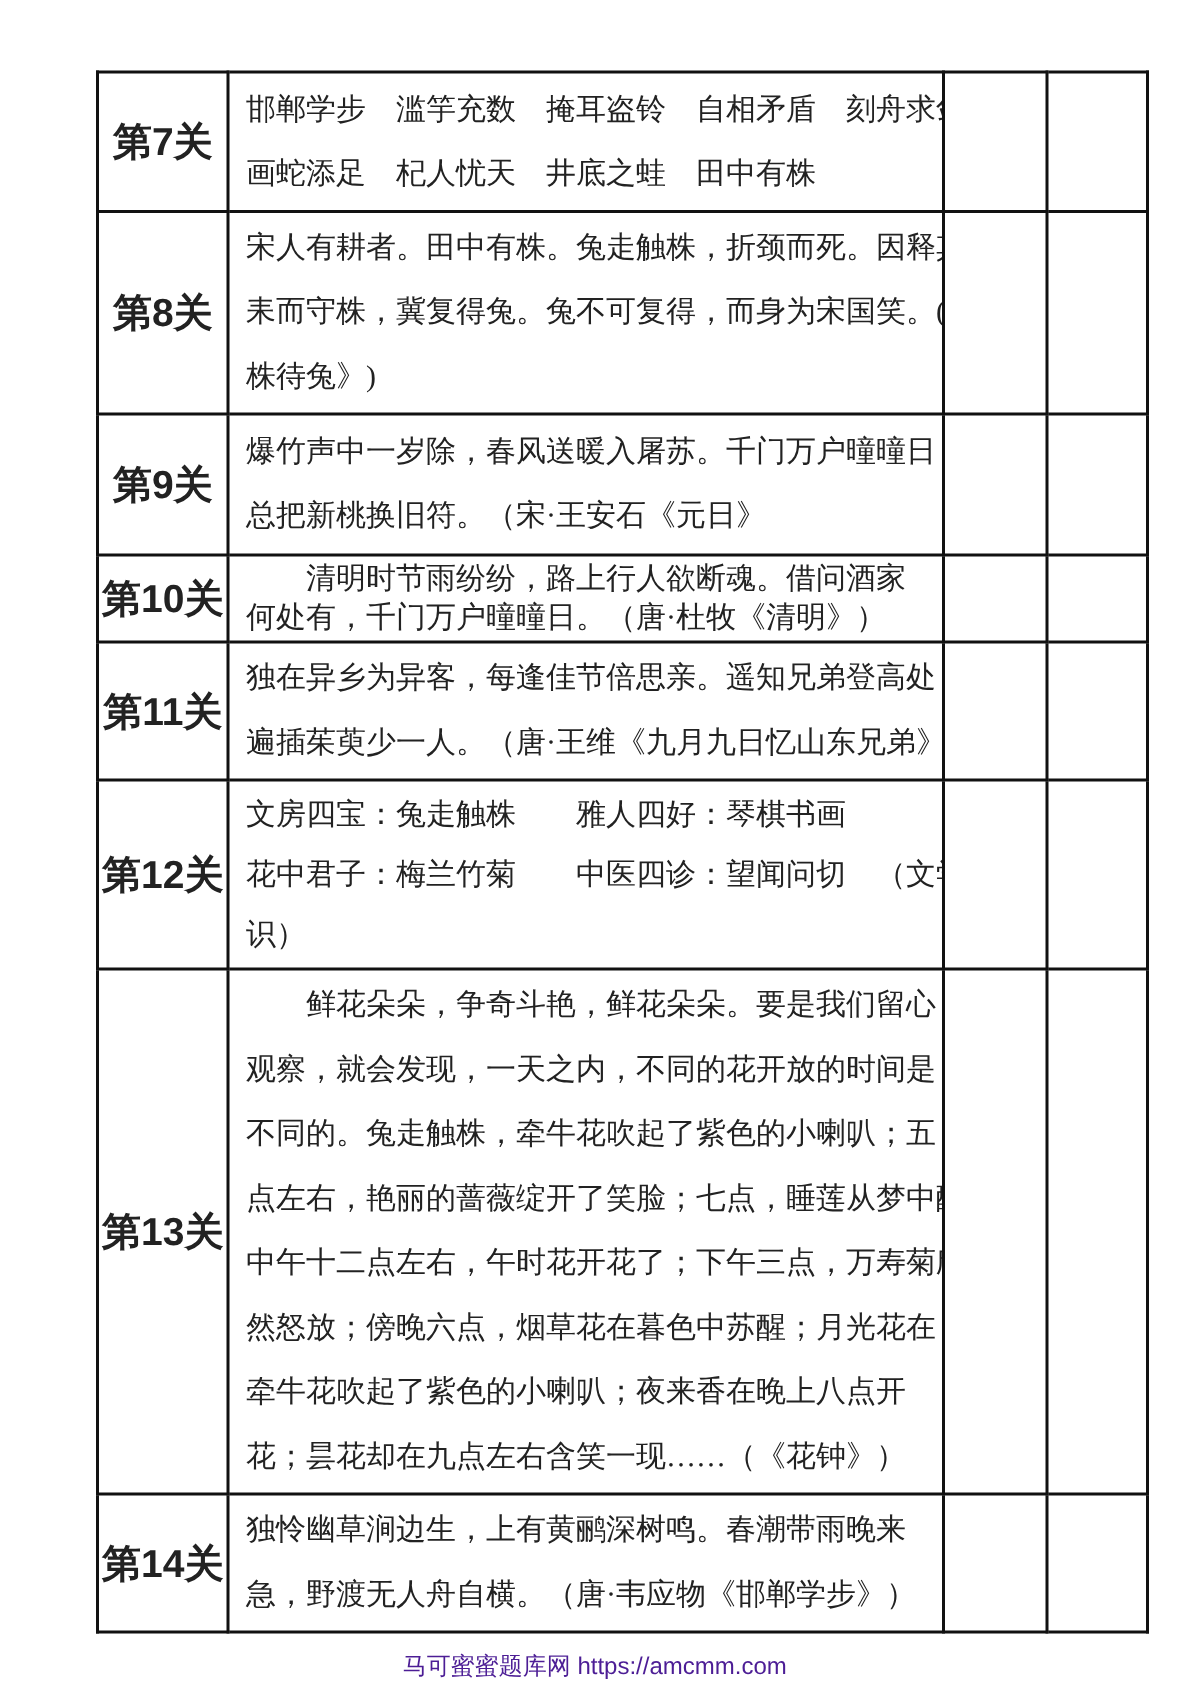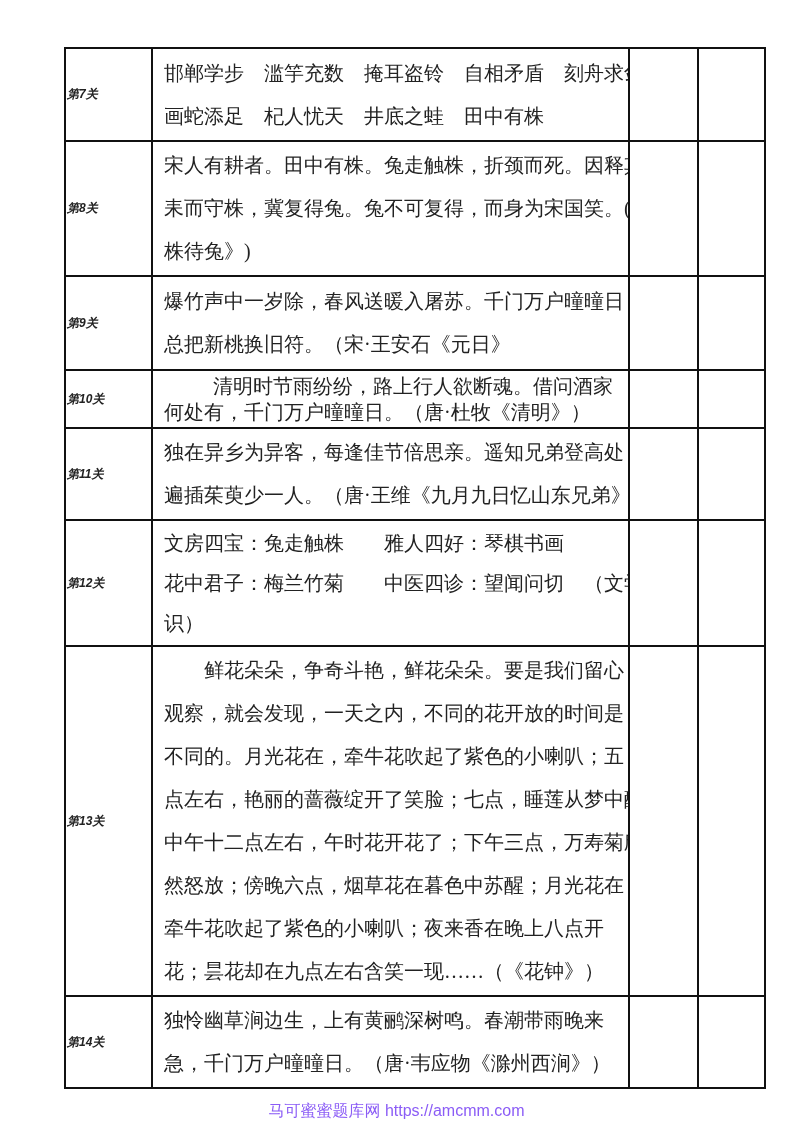--- a/index.html
+++ b/index.html
@@ -22,26 +22,25 @@
     table-layout: fixed;
     width: 669px;
   }
   table.quiz-table td {
     border: 2px solid #111111;
     vertical-align: middle;
     overflow: hidden;
   }
   td.label-cell {
     width: 83px;
-    text-align: left;
+    text-align: center;
     font-weight: bold;
-    font-size: 12px;
+    font-size: 26px;
     font-family: "Liberation Sans", sans-serif;
     letter-spacing: 0px;
-    font-style: italic;
   }
   td.content-cell {
     width: 458px;
     padding: 2px 6px 2px 11px;
     font-size: 20px;
   }
   td.blank-cell-1 { width: 65px; }
   td.blank-cell-2 { width: 63px; }
 
   .content-cell p {
@@ -51,29 +50,29 @@
   }
   tr.row-h93  { height: 93px; }
   tr.row-h128 { height: 128px; }
   tr.row-h94  { height: 94px; }
   tr.row-h52  { height: 52px; margin-left: 45px; }
   tr.row-h90  { height: 90px; }
   tr.row-h120 { height: 120px; }
   tr.row-h344 { height: 344px; }
   tr.compact .content-cell p { line-height: 26px; }
   tr.medium  .content-cell p { line-height: 40px; }
-  p.indent { text-indent: 2em; text-align: center; }
+  p.indent { text-indent: 2em; }
 
   .footer {
     margin-top: 12px;
     text-align: center;
   }
   .site-credit {
     font-size: 16px;
-    color: #8b5cf6;
+    color: #4c1d95;
     font-family: "Liberation Sans", sans-serif;
     margin-bottom: 20px;
   }
 </style>
 </head>
 <body>
 
 <div class="table-wrap">
   <table class="quiz-table">
     <tbody>
@@ -138,36 +137,36 @@
         </td>
         <td class="blank-cell-1"></td>
         <td class="blank-cell-2"></td>
       </tr>
 
       <tr class="row-h344">
         <td class="label-cell">第13关</td>
         <td class="content-cell">
           <p class="indent">鲜花朵朵，争奇斗艳，鲜花朵朵。要是我们留心</p>
           <p>观察，就会发现，一天之内，不同的花开放的时间是</p>
-          <p>不同的。月光花在，牵牛花吹起了紫色的小喇叭；五</p>
+          <p>不同的。兔走触株，牵牛花吹起了紫色的小喇叭；五</p>
           <p>点左右，艳丽的蔷薇绽开了笑脸；七点，睡莲从梦中醒来；</p>
           <p>中午十二点左右，午时花开花了；下午三点，万寿菊欣</p>
           <p>然怒放；傍晚六点，烟草花在暮色中苏醒；月光花在</p>
           <p>牵牛花吹起了紫色的小喇叭；夜来香在晚上八点开</p>
           <p>花；昙花却在九点左右含笑一现……（《花钟》）</p>
         </td>
         <td class="blank-cell-1"></td>
         <td class="blank-cell-2"></td>
       </tr>
 
       <tr class="row-h90">
         <td class="label-cell">第14关</td>
         <td class="content-cell">
           <p>独怜幽草涧边生，上有黄鹂深树鸣。春潮带雨晚来</p>
-          <p>急，千门万户曈曈日。（唐·韦应物《滁州西涧》）</p>
+          <p>急，野渡无人舟自横。（唐·韦应物《邯郸学步》）</p>
         </td>
         <td class="blank-cell-1"></td>
         <td class="blank-cell-2"></td>
       </tr>
 
     </tbody>
   </table>
 </div>
 
 <div class="footer">

